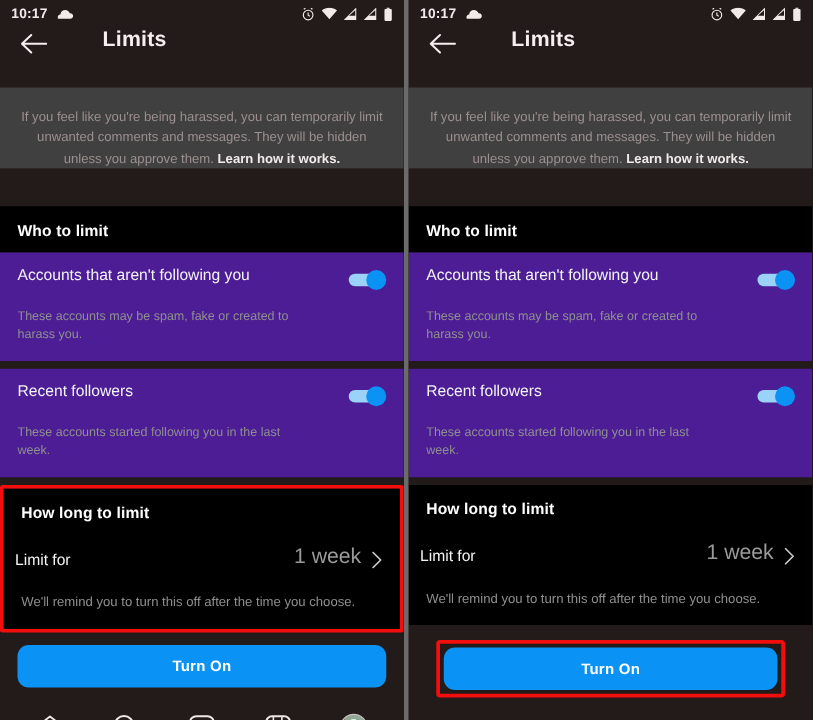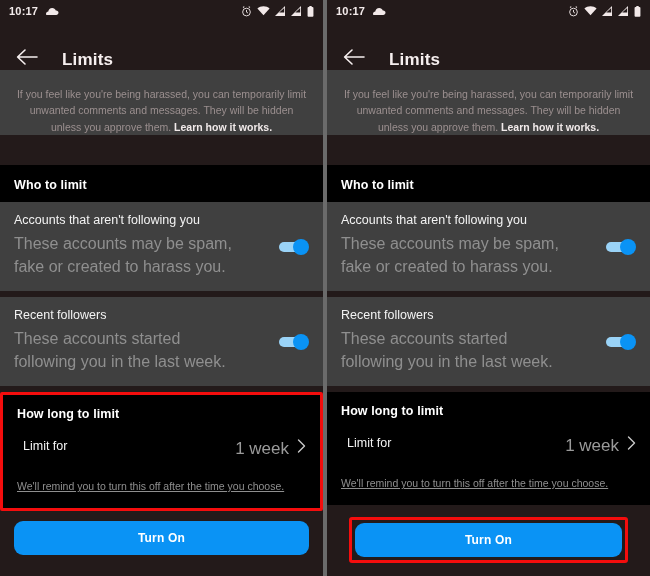--- a/index.html
+++ b/index.html
@@ -24,22 +24,22 @@
   .statusbar{
     height:22px;flex:0 0 22px;display:flex;align-items:center;
     padding:0 9px;background:#231a1a;color:#f2e9e9;
   }
   .sb-time{font-size:11px;font-weight:bold;letter-spacing:.2px;color:#f3ebeb;}
   .sb-cloud{margin-left:8px;display:flex;align-items:center;}
   .sb-right{margin-left:auto;display:flex;align-items:center;gap:5px;}
 
   
   .appbar{
-    height:48px;flex:0 0 48px;display:flex;align-items:flex-end;
-    padding:0 14px;background:#231a1a;
+    height:48px;flex:0 0 48px;display:flex;align-items:flex-start;
+    padding:0 14px;background:#231a1a;gap:20px;
   }
   .back-btn{width:26px;height:26px;display:flex;align-items:center;justify-content:center;cursor:pointer;}
   .appbar-title{
     margin-left:22px;font-size:17px;font-weight:bold;color:#f6efef;letter-spacing:.2px;
   }
 
   
   .intro{
     padding:16px 16px 0 16px;background:#404040;
     text-align:center;font-size:10.5px;line-height:1.55;color:#9b8f8f;
@@ -49,49 +49,49 @@
   
   .content{flex:1 1 auto;display:flex;flex-direction:column;background:#231a1a;}
   .spacer-lg{height:30px;flex:0 0 30px;background:#231a1a;}
   .gap{height:6px;flex:0 0 6px;background:#231a1a;}
 
   .card{background:#000000;}
   .card.sec-head{padding:13px 14px 10px 14px;text-decoration:underline;}
   .sec-title{font-size:12.5px;font-weight:bold;color:#ffffff;letter-spacing:.1px;}
 
   .row{
-    background:#404040;display:flex;align-items:center;
+    background:#4c1d95;display:flex;align-items:flex-start;
     padding:10px 14px 13px 14px;
     gap:28px;
   }
   .row-texts{flex:1 1 auto;padding-right:10px;}
   .row-title{font-size:12.5px;color:#f3f3f3;line-height:1.35;}
-  .row-sub{font-size:16px;color:#8f8f8f;line-height:1.45;margin-top:3px;}
+  .row-sub{font-size:10px;color:#8f8f8f;line-height:1.45;margin-top:18px;}
 
   
   .toggle{
     width:30px;height:16px;flex:0 0 30px;position:relative;margin-top:4px;cursor:pointer;
   }
   .toggle .track{
     position:absolute;left:0;top:3px;width:22px;height:10px;border-radius:5px;background:#9ad3f7;
   }
   .toggle .knob{
     position:absolute;right:0;top:0;width:16px;height:16px;border-radius:50%;background:#0a93f5;
   }
 
   
   .hl-card{background:#000;padding:0;}
   .hl-head{padding:12px 30px 12px 14px;}
   .limit-row{
-    display:flex;align-items:flex-start;padding:6px 14px 8px 20px;cursor:pointer;
+    display:flex;align-items:flex-end;padding:6px 14px 8px 9px;cursor:pointer;
   }
   .limit-label{font-size:12.5px;color:#f3f3f3;}
   .limit-val{margin-left:auto;font-size:17px;color:#9a9a9a;}
   .chev{margin-left:8px;display:flex;align-items:center;}
-  .hl-note{padding:12px 14px 14px 14px;font-size:10.5px;color:#8f8f8f;line-height:1.4;text-decoration:underline;}
+  .hl-note{padding:12px 14px 14px 14px;font-size:10.5px;color:#8f8f8f;line-height:1.4;}
 
   
   .hl-wrap{position:relative;}
   .redbox{
     border:3px solid #f40d0d;border-radius:2px;
   }
 
   
   .cta-wrap{padding:10px 14px 10px 14px;background:#231a1a;}
   .cta-redbox{padding:3px;border:3px solid #f40d0d;border-radius:3px;margin:2px 8px;}

